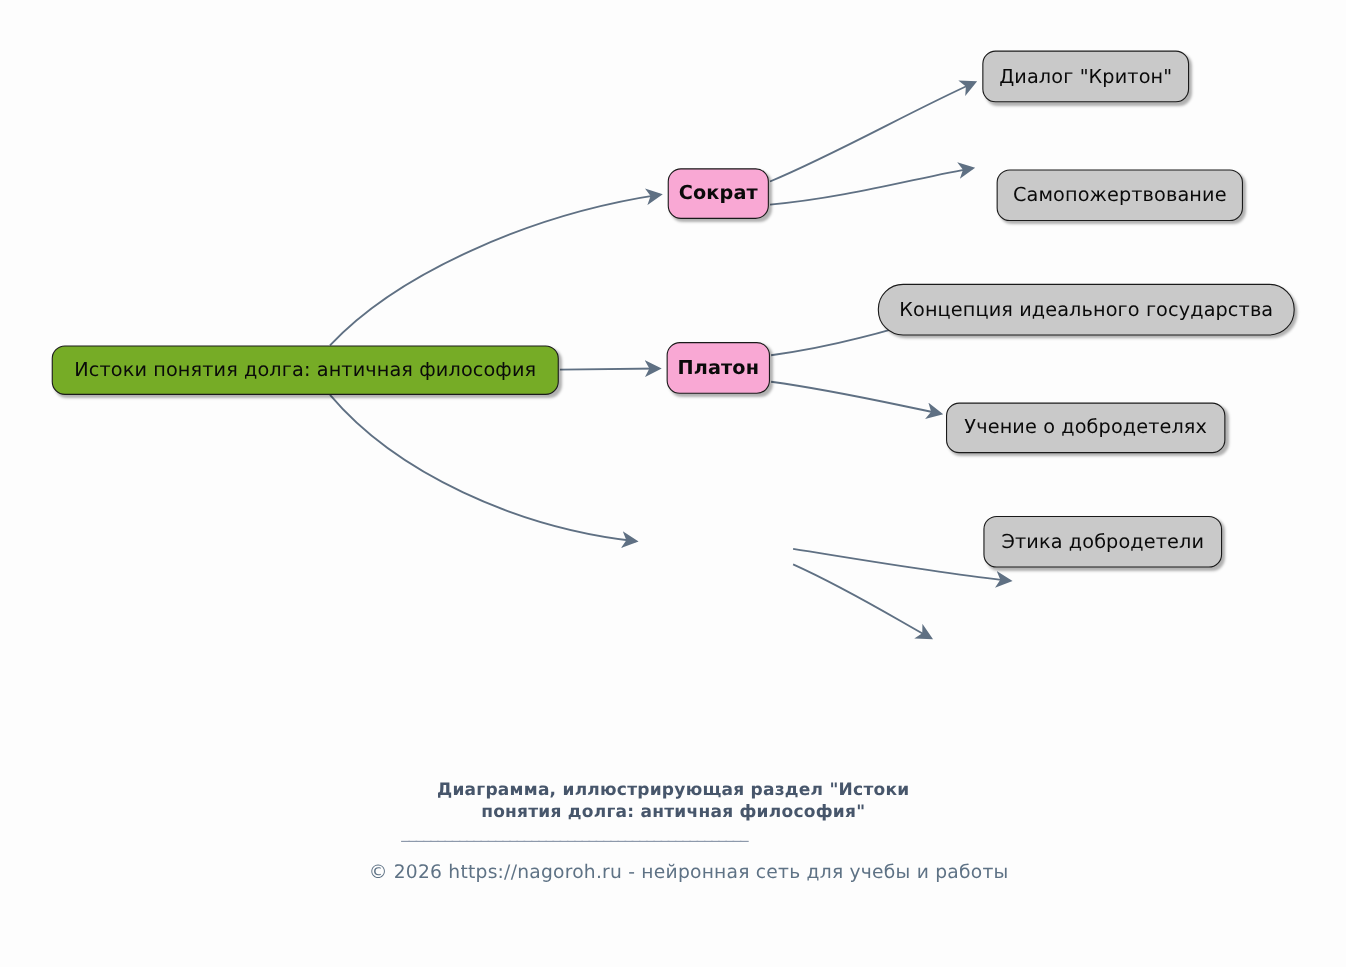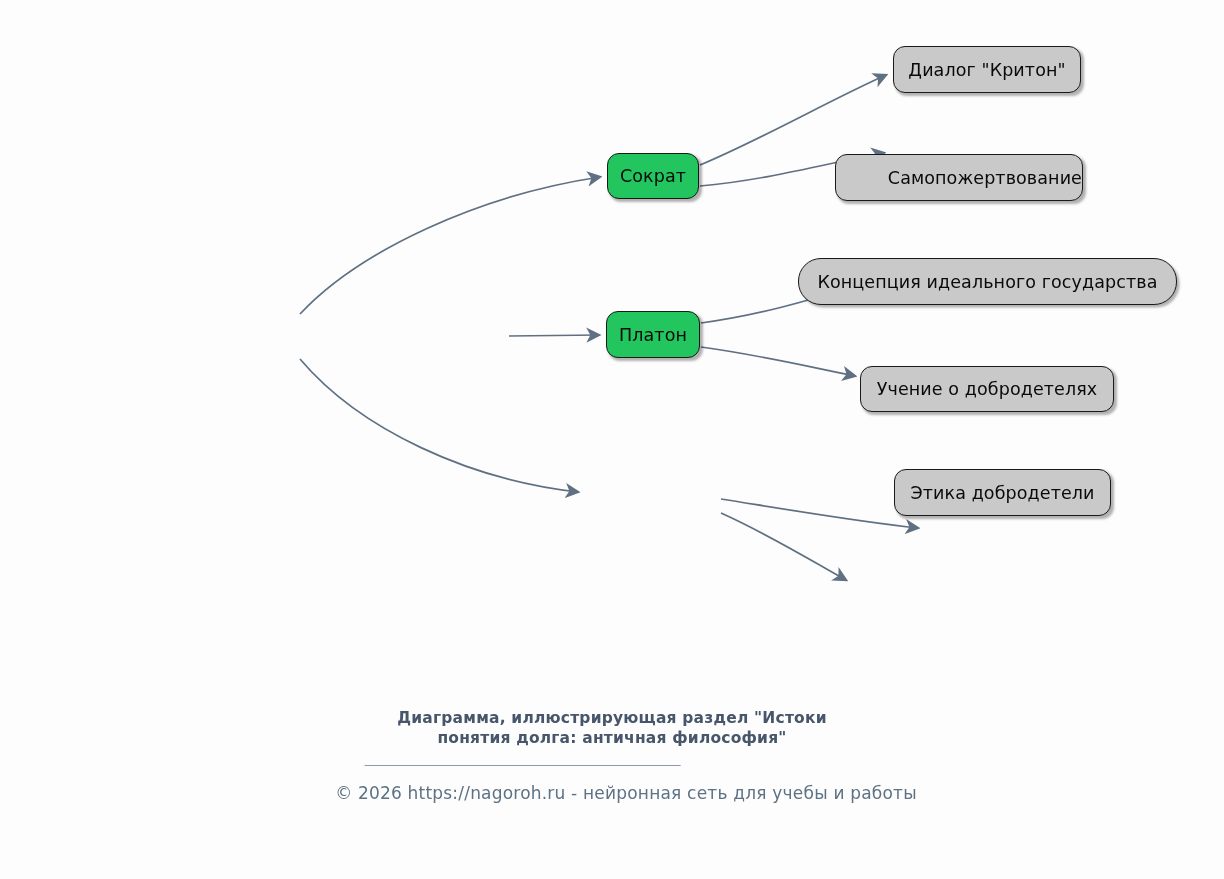--- a/index.html
+++ b/index.html
@@ -39,22 +39,23 @@
     color: #0a0a0a;
     white-space: nowrap;
     letter-spacing: 0.1px;
     box-shadow: 2.5px 2.5px 2.5px rgba(0,0,0,0.30);
   }
   .node-root {
     background: #76ac26;
     font-size: 17.5px;
   }
   .node-mid {
-    background: #22c55e;
+    background: #f9a8d4;
     font-size: 17.5px;
+    font-weight: bold;
   }
   .node-leaf {
     background: #c9c9c9;
     font-size: 17.5px;
   }
   .caption {
     position: absolute;
     left: 0;
     width: 1224px;
     text-align: center;
@@ -101,28 +102,31 @@
         <path d="M 300,359 C 360,430 470,480 578,492" marker-end="url(#arrow)" stroke="#5f7083"></path>
         <path d="M 700,165 C 760,140 830,100 886,75" marker-end="url(#arrow)" stroke="#5f7083"></path>
         <path d="M 700,186 C 770,180 840,160 884,153" marker-end="url(#arrow)" stroke="#5f7083"></path>
         <path d="M 701,323 C 760,315 810,300 848,288" marker-end="url(#arrow)" stroke="#5f7083"></path>
         <path d="M 701,347 C 760,355 810,367 855,376" marker-end="url(#arrow)" stroke="#5f7083"></path>
         <path d="M 721,499 C 790,510 860,522 918,528" marker-end="url(#arrow)" stroke="#5f7083"></path>
         <path d="M 721,513 C 770,535 810,560 846,580" marker-end="url(#arrow)" stroke="#5f7083"></path>
       </g>
   </svg>
 
+  <div class="node node-root" style="left: 47px; top: 314px; width: 461px; height: 45px;">
+    <span>Истоки понятия долга: античная философия</span>
+  </div>
 
   <div class="node node-mid" style="left: 607px; top: 153px; width: 92px; height: 46px;">
     <span>Сократ</span>
   </div>
   <div class="node node-leaf" style="left: 893px; top: 46px; width: 188px; height: 47px;">
     <span>Диалог "Критон"</span>
   </div>
-  <div class="node node-leaf" style="left: 835px; top: 154px; width: 248px; height: 47px; justify-content: flex-end;">
+  <div class="node node-leaf" style="left: 906px; top: 154px; width: 224px; height: 47px;">
     <span>Самопожертвование</span>
   </div>
 
   <div class="node node-mid" style="left: 606px; top: 311px; width: 94px; height: 47px;">
     <span>Платон</span>
   </div>
   <div class="node node-leaf" style="left: 798px; top: 258px; width: 379px; height: 47px; border-radius: 23px;">
     <span>Концепция идеального государства</span>
   </div>
   <div class="node node-leaf" style="left: 860px; top: 366px; width: 254px; height: 46px;">

